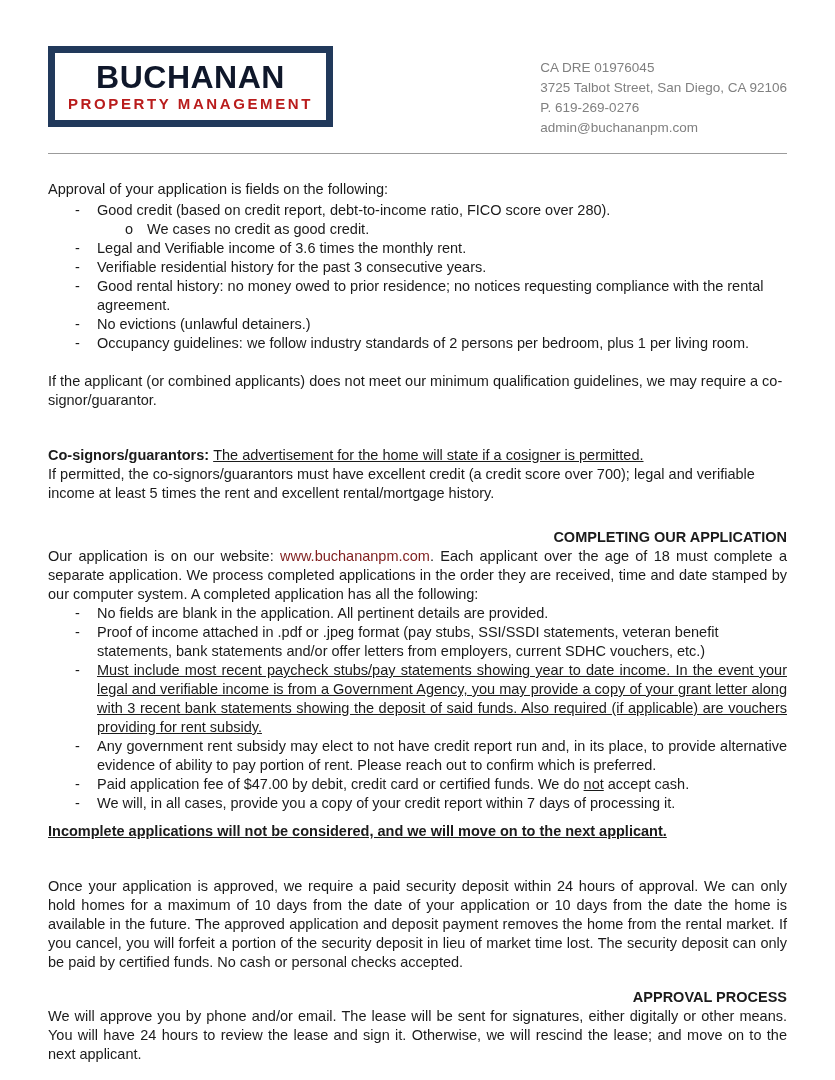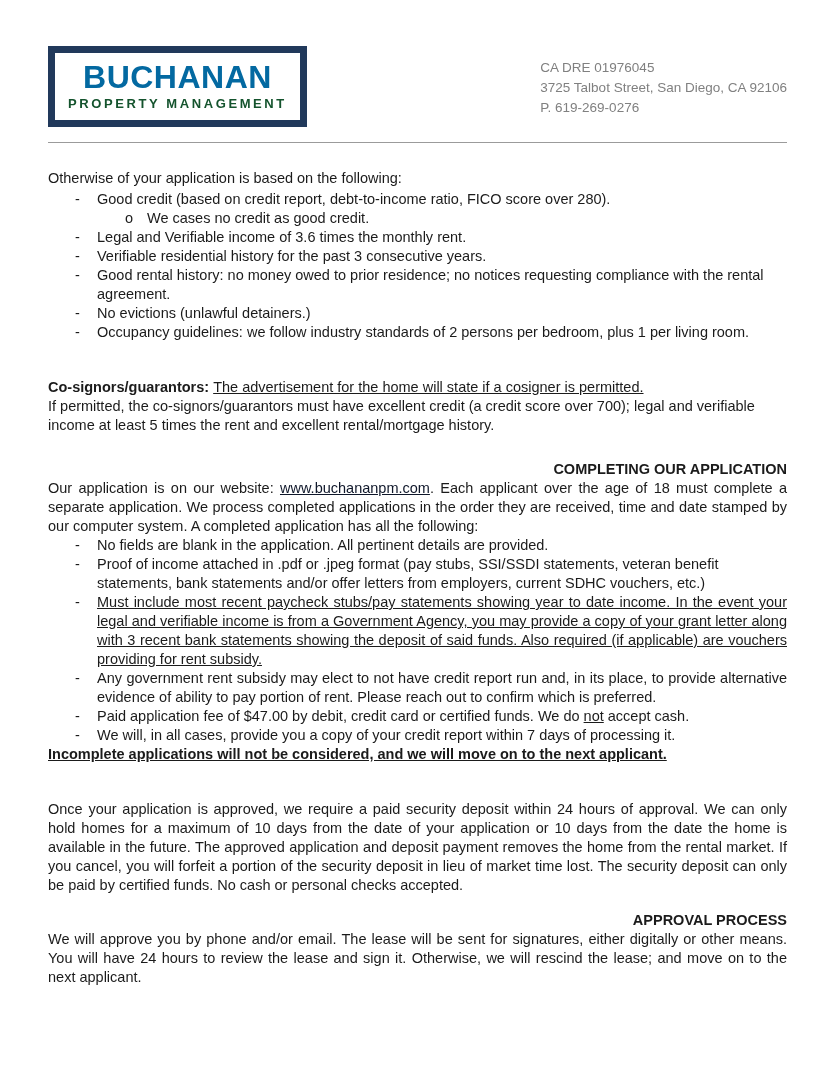--- a/index.html
+++ b/index.html
@@ -27,29 +27,29 @@
     border: 7px solid #21395b;
     padding: 7px 13px 8px 13px;
     display: inline-block;
     background: #ffffff;
     text-align: center;
   }
   .logo-primary {
     font-size: 32px;
     font-weight: 800;
     letter-spacing: 0.5px;
-    color: #0369a1;
+    color: #0f172a;
     line-height: 34px;
     white-space: nowrap;
   }
   .logo-secondary {
-    font-size: 13px;
+    font-size: 15px;
     font-weight: 700;
     letter-spacing: 2.6px;
-    color: #14532d;
+    color: #b91c1c;
     line-height: 16px;
     margin-top: 2px;
     white-space: nowrap;
   }
   .contact {
     text-align: left;
     color: #808080;
     font-size: 13.5px;
     line-height: 20px;
     padding-top: 12px;
@@ -66,21 +66,21 @@
     font-weight: 700;
     text-decoration: underline;
     margin-top: 21px;
     line-height: 19px;
   }
   p, .para {
     font-size: 14.5px;
     line-height: 19px;
   }
   .mt-blank { margin-top: 19px; }
-  .mt-half  {  }
+  .mt-half  { margin-top: 9px;  }
   .justify { text-align: justify; }
   .center-heading {
     text-align: right;
     font-weight: 700;
     font-size: 14.5px;
     line-height: 19px;
   }
   
   .blist { margin-left: 27px; }
   .b-item { display: flex; font-size: 14.5px; line-height: 19px; }
@@ -89,45 +89,45 @@
   .sub-item { margin-left: 50px; }
   .u { text-decoration: underline; }
   .b7 { font-weight: 700; }
   .warning {
     font-weight: 700;
     text-decoration: underline;
     font-size: 14.5px;
     line-height: 19px;
   }
   a.weblink, .weblink {
-    color: #0f172a;
-    text-decoration: underline;
+    color: #7f1d1d;
     cursor: pointer;
   }
 </style>
 </head>
 <body>
 
 <div class="page">
 
   <div class="header">
     <div class="logo-box">
       <div class="logo-primary">BUCHANAN</div>
       <div class="logo-secondary">PROPERTY MANAGEMENT</div>
     </div>
     <div class="contact">
       <div>CA DRE 01976045</div>
       <div>3725 Talbot Street, San Diego, CA 92106</div>
       <div>P. 619-269-0276</div>
+      <div>admin@buchananpm.com</div>
     </div>
   </div>
   <hr class="header-divider">
 
 
-  <p class="mt-blank" style="margin-top:26px;">Otherwise of your application is based on the following:</p>
+  <p class="mt-blank" style="margin-top:26px;">Approval of your application is fields on the following:</p>
 
   <div class="blist" style="margin-top:2px;">
     <div class="b-item">
       <span class="b-marker">-</span>
       <span class="b-text">Good credit (based on credit report, debt-to-income ratio, FICO score over 280).</span>
     </div>
     <div class="b-item sub-item">
       <span class="b-marker">o</span>
       <span class="b-text">We cases no credit as good credit.</span>
     </div>
@@ -146,20 +146,21 @@
     <div class="b-item">
       <span class="b-marker">-</span>
       <span class="b-text">No evictions (unlawful detainers.)</span>
     </div>
     <div class="b-item">
       <span class="b-marker">-</span>
       <span class="b-text">Occupancy guidelines: we follow industry standards of 2 persons per bedroom, plus 1 per living room.</span>
     </div>
   </div>
 
+  <p class="mt-blank">If the applicant (or combined applicants) does not meet our minimum qualification guidelines, we may require a co-signor/guarantor.</p>
 
   <p class="mt-blank" style="margin-top:36px;"><span class="b7">Co-signors/guarantors: </span><span class="u">The advertisement for the home will state if a cosigner is permitted.</span><br><span>If permitted, the co-signors/guarantors must have excellent credit (a credit score over 700); legal and verifiable income at least 5 times the rent and excellent rental/mortgage history.</span></p>
 
   <div class="center-heading mt-blank" style="margin-top:25px;">COMPLETING OUR APPLICATION</div>
 
   <p class="justify"><span>Our application is on our website: </span><a class="weblink">www.buchananpm.com</a><span>. Each applicant over the age of 18 must complete a separate application. We process completed applications in the order they are received, time and date stamped by our computer system. A completed application has all the following:</span></p>
 
   <div class="blist">
     <div class="b-item">
       <span class="b-marker">-</span>

